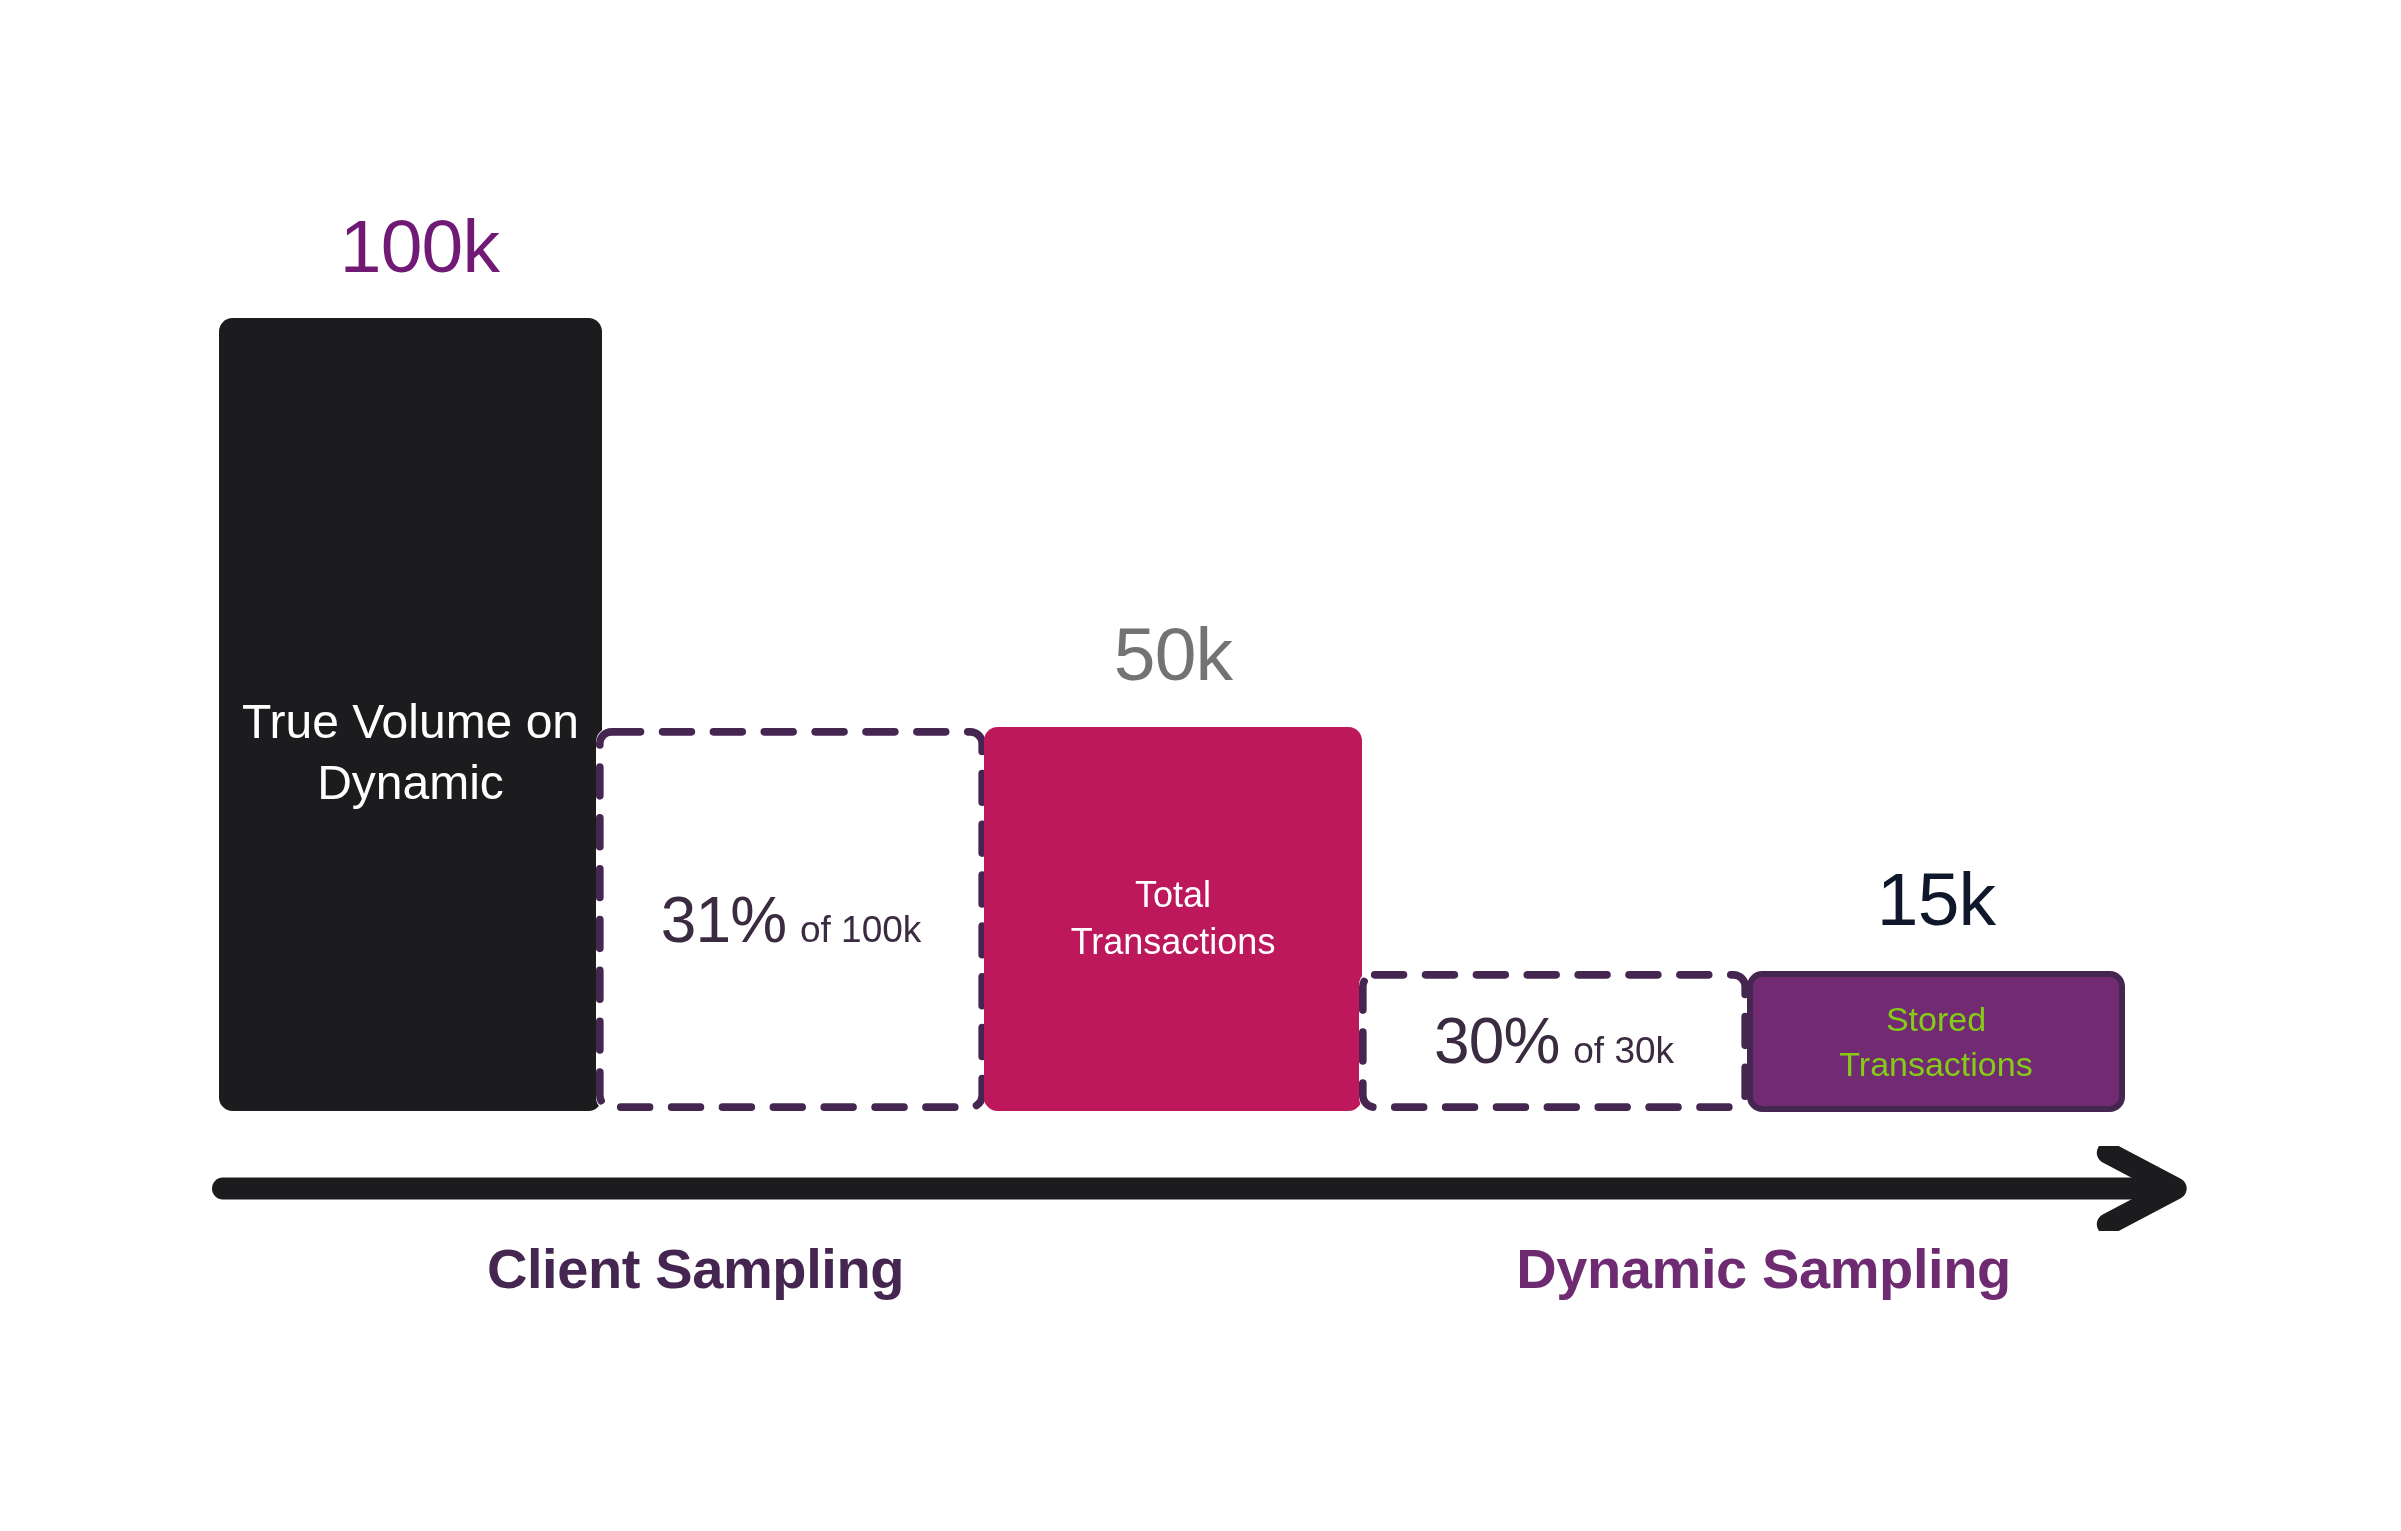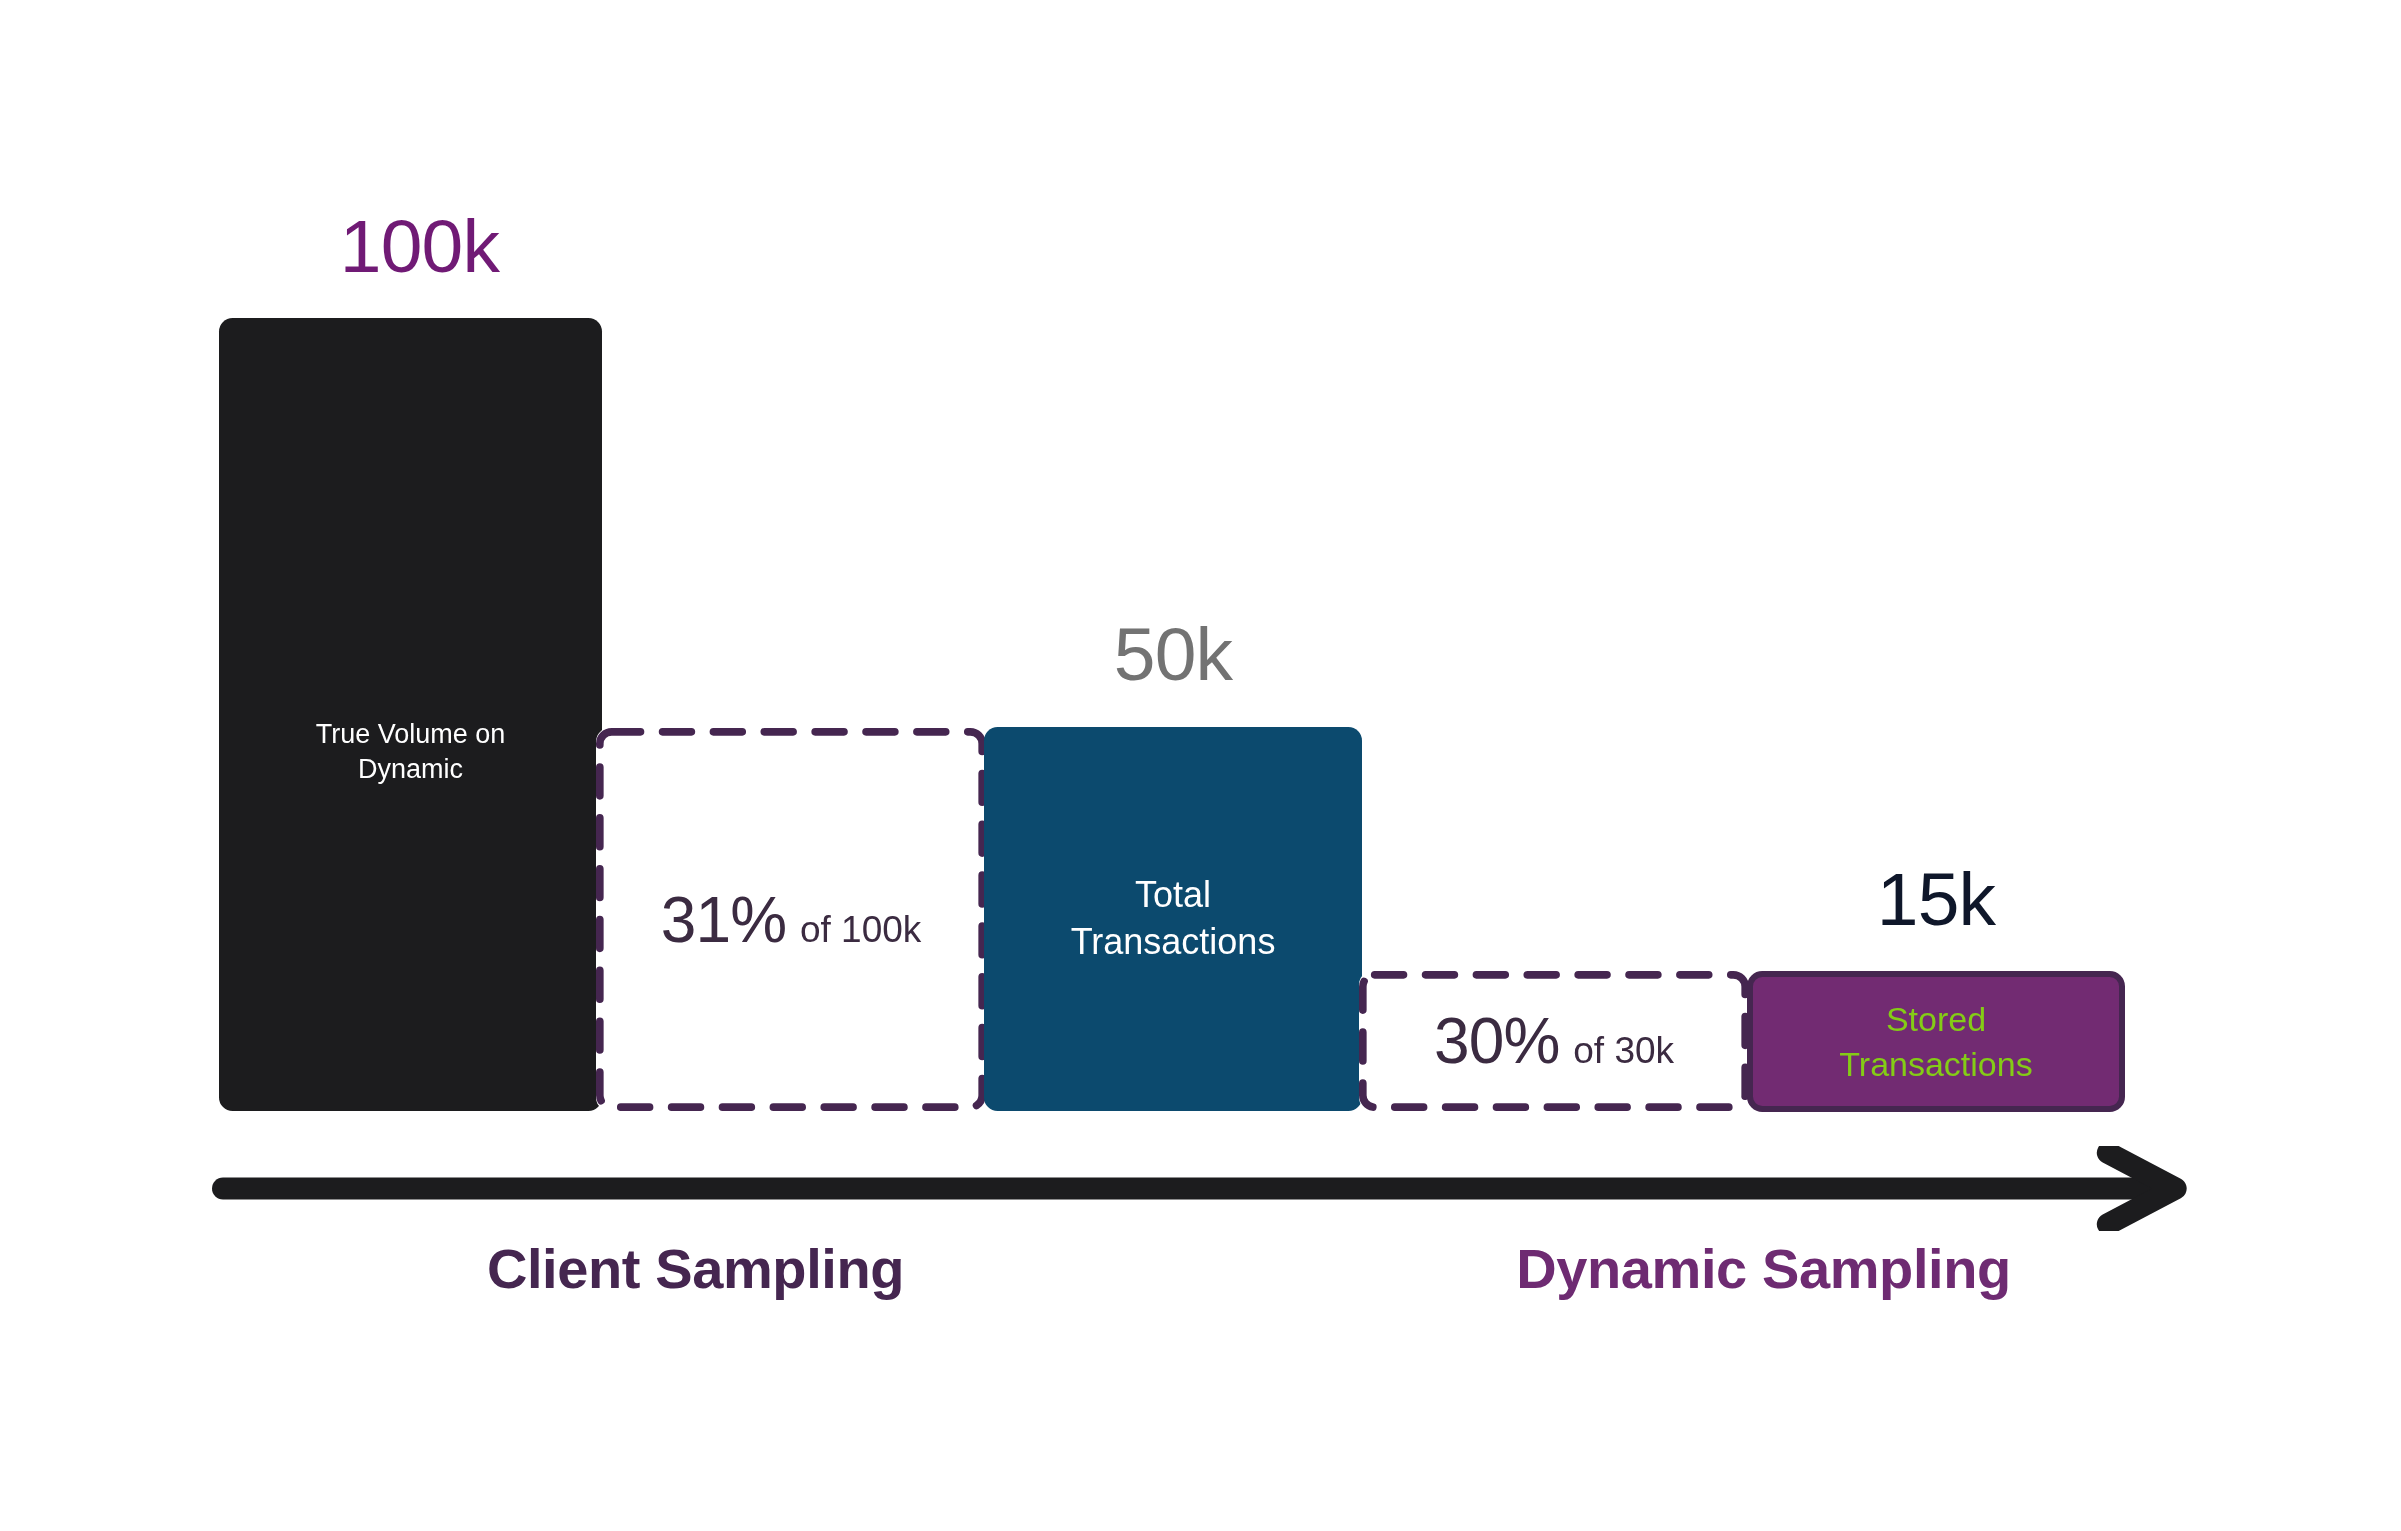--- a/index.html
+++ b/index.html
@@ -32,33 +32,33 @@
   #bar-true-volume {
     left: 219px;
     top: 318px;
     width: 383px;
     height: 793px;
     background: #1C1C1E;
     border-radius: 13.6px;
   }
   #bar-true-volume .bar-label {
     color: #ffffff;
-    font-size: 27px;
+    font-size: 48px;
     line-height: 1.28;
     font-weight: 400;
     width: 339px;
     margin-top: 75px;
   }
 
   #bar-total-transactions {
     left: 984px;
     top: 727px;
     width: 378px;
     height: 384px;
-    background: #0c4a6e;
+    background: #be185d;
     border-radius: 13.6px;
   }
   #bar-total-transactions .bar-label {
     color: #ffffff;
     font-size: 36px;
     line-height: 1.3;
     width: 322px;
   }
 
   #bar-stored-transactions {

